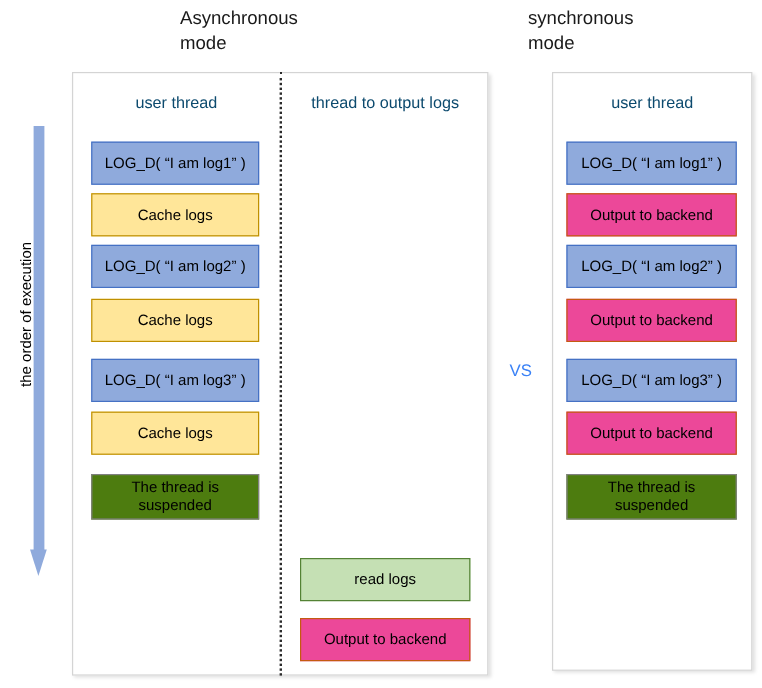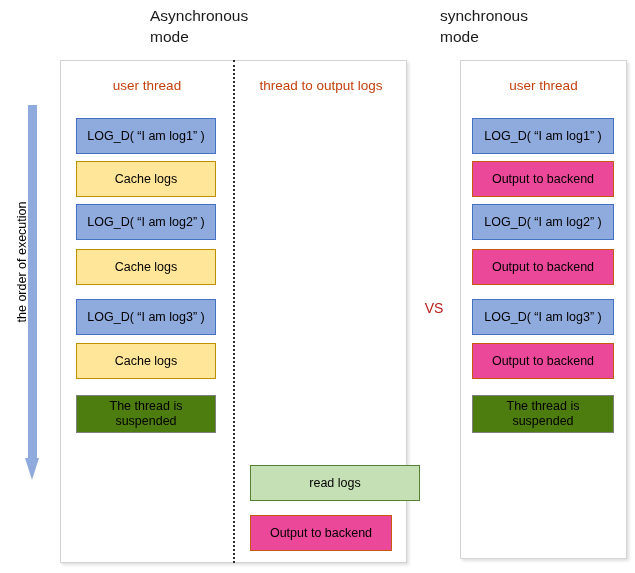--- a/index.html
+++ b/index.html
@@ -47,21 +47,21 @@
     width: 0px;
     height: 503px;
     border-left: 2px dotted #2b2b2b;
   }
 
   
   .col-header {
     position: absolute;
     text-align: center;
     font-size: 13.5px;
-    color: #c2410c;
+    color: #0c4a6e;
   }
   #hdr-user-thread-async { left: 62px;  top: 78px; width: 170px; }
   #hdr-output-thread     { left: 236px; top: 78px; width: 170px; }
   #hdr-user-thread-sync  { left: 462px; top: 78px; width: 163px; }
 
   
   .step {
     position: absolute;
     box-sizing: border-box;
     border: 1px solid #000000;
@@ -82,21 +82,21 @@
   .step.suspend { background: #4d7c0f; border-color: #808080; }
 
   
   #vs-label {
     position: absolute;
     left: 414px;
     top: 300px;
     width: 40px;
     text-align: center;
     font-size: 14px;
-    color: #b91c1c;
+    color: #3b82f6;
   }
 
   
   #order-arrow {
     position: absolute;
     left: 25px;
     top: 105px;
     width: 14px;
     height: 380px;
   }
@@ -153,21 +153,21 @@
 
 <div class="step log" style="left:76px;  top:118px; width:140px; height:36px;">LOG_D( “I am log1” )</div>
 <div class="step cache" style="left:76px;  top:161px; width:140px; height:36px;">Cache logs</div>
 <div class="step log" style="left:76px;  top:204px; width:140px; height:36px;">LOG_D( “I am log2” )</div>
 <div class="step cache" style="left:76px;  top:249px; width:140px; height:36px;">Cache logs</div>
 <div class="step log" style="left:76px;  top:299px; width:140px; height:36px;">LOG_D( “I am log3” )</div>
 <div class="step cache" style="left:76px;  top:343px; width:140px; height:36px;">Cache logs</div>
 <div class="step suspend" style="left:76px;  top:395px; width:140px; height:38px;">The thread is
 suspended</div>
 
-<div class="step read" style="left:250px; top:465px; width:170px; height:36px;">read logs</div>
+<div class="step read" style="left:250px; top:465px; width:142px; height:36px;">read logs</div>
 <div class="step output" style="left:250px; top:515px; width:142px; height:36px;">Output to backend</div>
 
 <div id="vs-label">VS</div>
 
 <div class="panel" id="panel-sync"></div>
 <div class="col-header" id="hdr-user-thread-sync">user thread</div>
 
 <div class="step log" style="left:472px; top:118px; width:142px; height:36px;">LOG_D( “I am log1” )</div>
 <div class="step output" style="left:472px; top:161px; width:142px; height:36px;">Output to backend</div>
 <div class="step log" style="left:472px; top:204px; width:142px; height:36px;">LOG_D( “I am log2” )</div>

